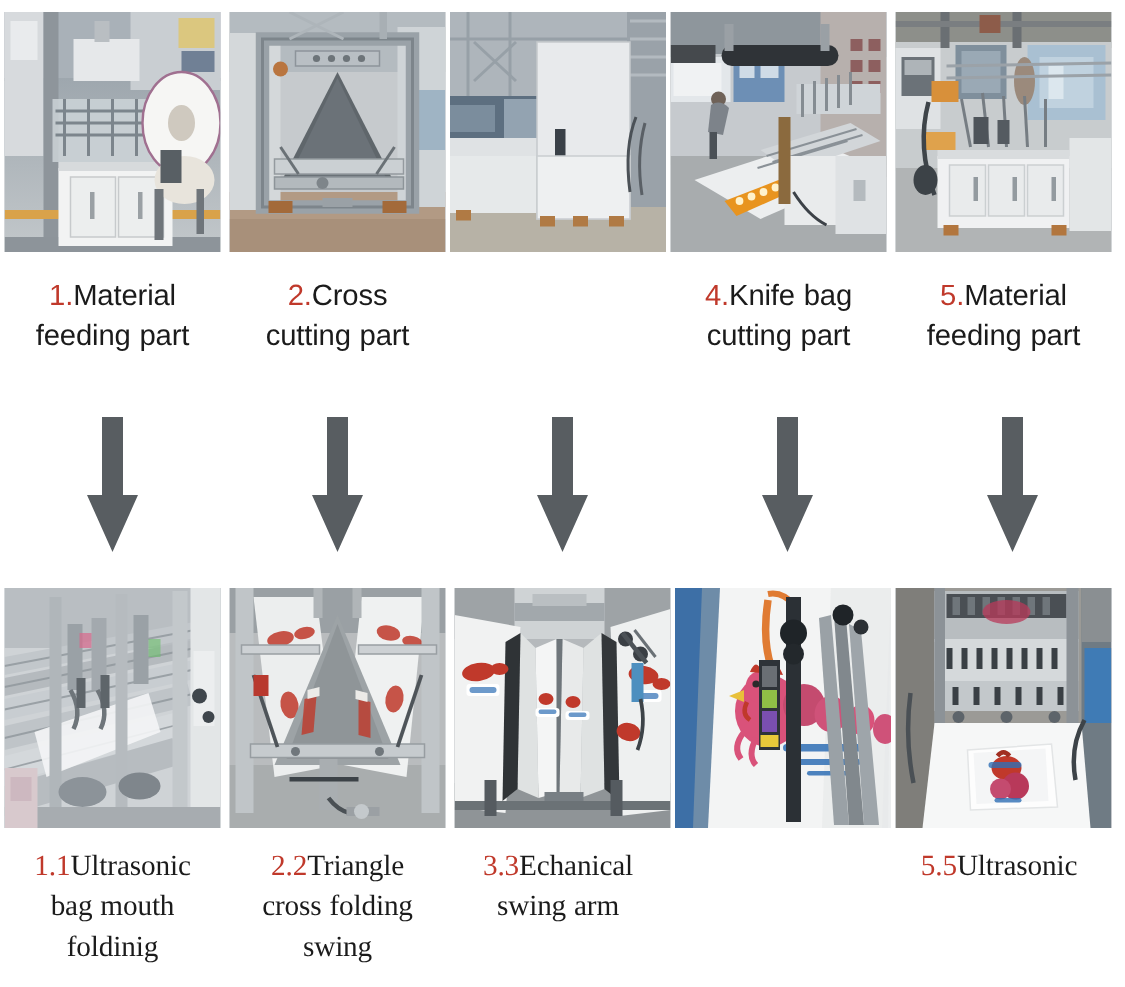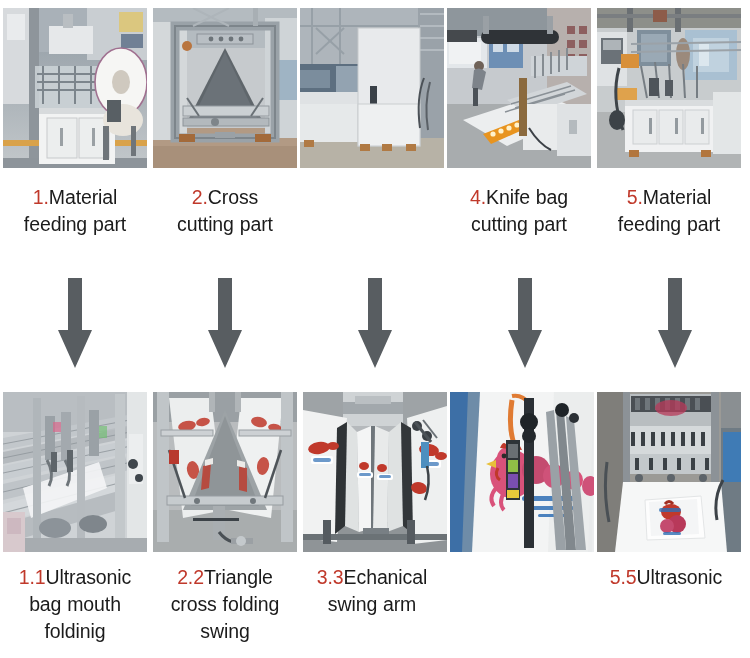--- a/index.html
+++ b/index.html
@@ -53,21 +53,21 @@
   .caption {
     width: 150px;
     text-align: center;
     font-size: 19.5px;
     line-height: 27px;
     color: #1b1b1b;
     letter-spacing: -0.1px;
     word-spacing: 0.5px;
   }
   #row-top .caption { margin-top: 16px; }
-  #row-bottom .caption { margin-top: 12px; }
+  #row-bottom .caption { margin-top: 12px; font-family: Liberation Serif, serif; }
 
   .num {
     color: #c0392b;
   }
   .cap-wide { width: 162px; margin-left: -6px; }
 
   
   .arrows {
     position: absolute;
     top: 278px;

